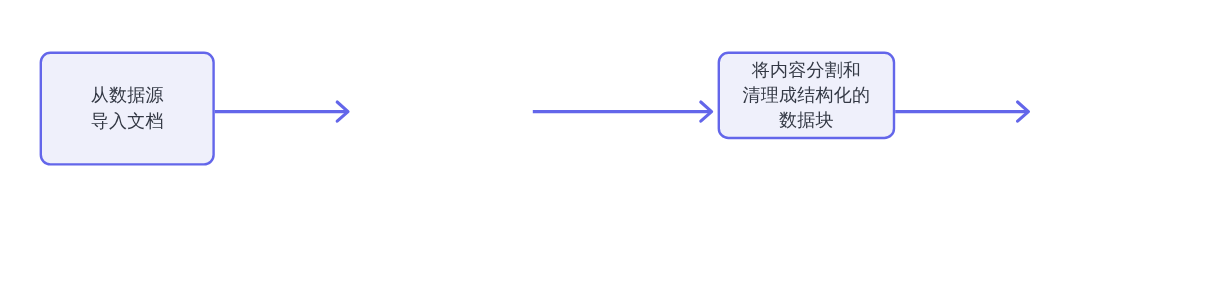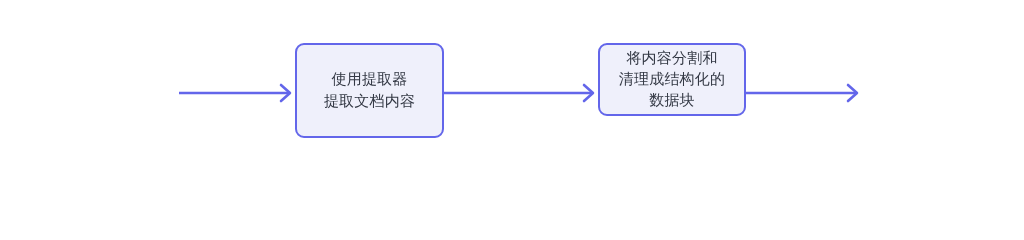--- a/index.html
+++ b/index.html
@@ -54,32 +54,32 @@
 
   .edge-1 { left: 179px; top: 80px; width: 118px; }
   .edge-2 { left: 444px; top: 80px; width: 156px; }
   .edge-3 { left: 746px; top: 80px; width: 118px; }
 </style>
 </head>
 <body>
 
 <div id="flowchart">
 
+  <div class="node node-1">
+    <span class="node-label">从数据源
+导入文档</span>
+  </div>
 
   <div class="edge edge-1">
     <svg width="118" height="26" viewBox="0 0 118 26">
       <line x1="0" y1="13" x2="110" y2="13" stroke="#6366ea" stroke-width="2.6"></line>
       <polyline points="102,5 111,13 102,21" fill="none" stroke="#6366ea" stroke-width="2.6" stroke-linecap="round" stroke-linejoin="round"></polyline>
     </svg>
   </div>
 
-  <div class="node node-2">
-    <span class="node-label">使用提取器
-提取文档内容</span>
-  </div>
 
   <div class="edge edge-2">
     <svg width="156" height="26" viewBox="0 0 156 26">
       <line x1="0" y1="13" x2="148" y2="13" stroke="#6366ea" stroke-width="2.6"></line>
       <polyline points="140,5 149,13 140,21" fill="none" stroke="#6366ea" stroke-width="2.6" stroke-linecap="round" stroke-linejoin="round"></polyline>
     </svg>
   </div>
 
   <div class="node node-3">
     <span class="node-label">将内容分割和

